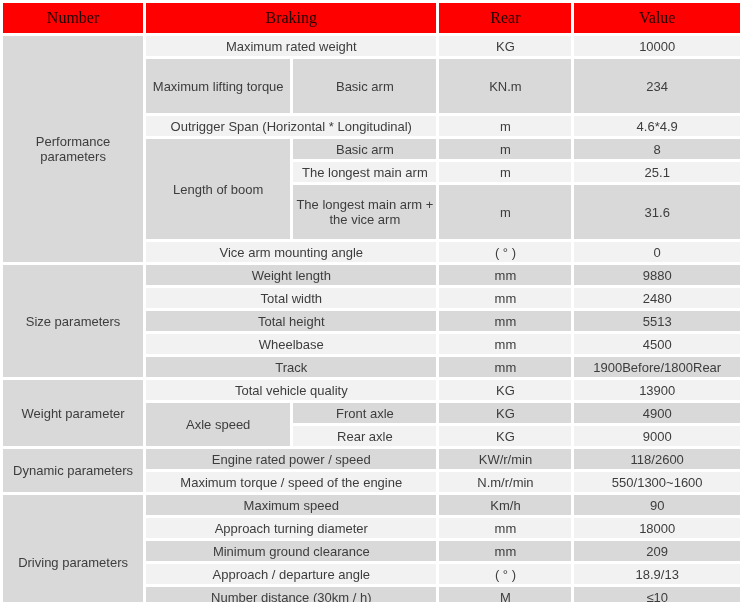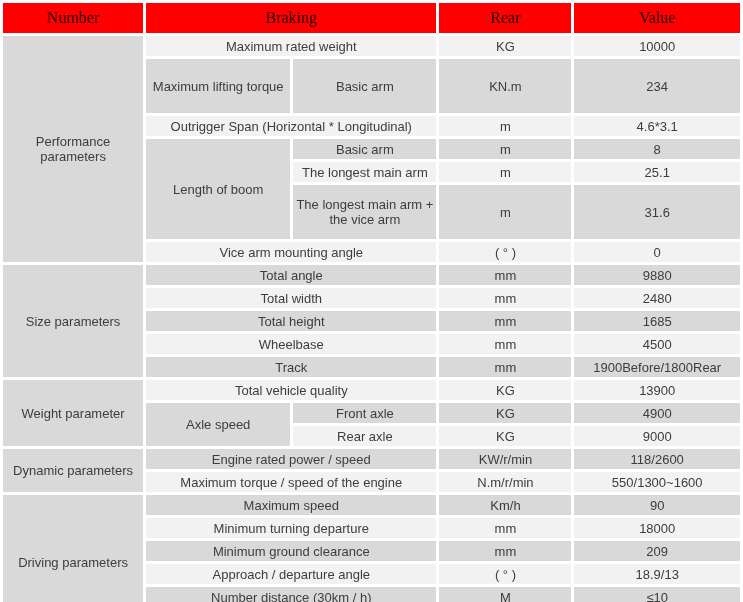--- a/index.html
+++ b/index.html
@@ -76,21 +76,21 @@
     </tr>
     <tr class="r-tall">
       <td class="gray">Maximum lifting torque</td>
       <td class="gray">Basic arm</td>
       <td class="gray">KN.m</td>
       <td class="gray">234</td>
     </tr>
     <tr>
       <td class="light" colspan="2">Outrigger Span (Horizontal * Longitudinal)</td>
       <td class="light">m</td>
-      <td class="light">4.6*3.1</td>
+      <td class="light">4.6*4.9</td>
     </tr>
     <tr>
       <td class="gray" rowspan="3">Length of boom</td>
       <td class="gray">Basic arm</td>
       <td class="gray">m</td>
       <td class="gray">8</td>
     </tr>
     <tr>
       <td class="light">The longest main arm</td>
       <td class="light">m</td>
@@ -102,33 +102,33 @@
       <td class="gray">31.6</td>
     </tr>
     <tr>
       <td class="light" colspan="2">Vice arm mounting angle</td>
       <td class="light">( ° )</td>
       <td class="light">0</td>
     </tr>
 
     <tr>
       <td class="section" rowspan="5">Size parameters</td>
-      <td class="gray" colspan="2">Total angle</td>
+      <td class="gray" colspan="2">Weight length</td>
       <td class="gray">mm</td>
       <td class="gray">9880</td>
     </tr>
     <tr>
       <td class="light" colspan="2">Total width</td>
       <td class="light">mm</td>
       <td class="light">2480</td>
     </tr>
     <tr>
       <td class="gray" colspan="2">Total height</td>
       <td class="gray">mm</td>
-      <td class="gray">1685</td>
+      <td class="gray">5513</td>
     </tr>
     <tr>
       <td class="light" colspan="2">Wheelbase</td>
       <td class="light">mm</td>
       <td class="light">4500</td>
     </tr>
     <tr>
       <td class="gray" colspan="2">Track</td>
       <td class="gray">mm</td>
       <td class="gray">1900Before/1800Rear</td>
@@ -164,21 +164,21 @@
       <td class="light">550/1300~1600</td>
     </tr>
 
     <tr>
       <td class="section" rowspan="6">Driving parameters</td>
       <td class="gray" colspan="2">Maximum speed</td>
       <td class="gray">Km/h</td>
       <td class="gray">90</td>
     </tr>
     <tr>
-      <td class="light" colspan="2">Minimum turning departure</td>
+      <td class="light" colspan="2">Approach turning diameter</td>
       <td class="light">mm</td>
       <td class="light">18000</td>
     </tr>
     <tr>
       <td class="gray" colspan="2">Minimum ground clearance</td>
       <td class="gray">mm</td>
       <td class="gray">209</td>
     </tr>
     <tr>
       <td class="light" colspan="2">Approach / departure angle</td>

